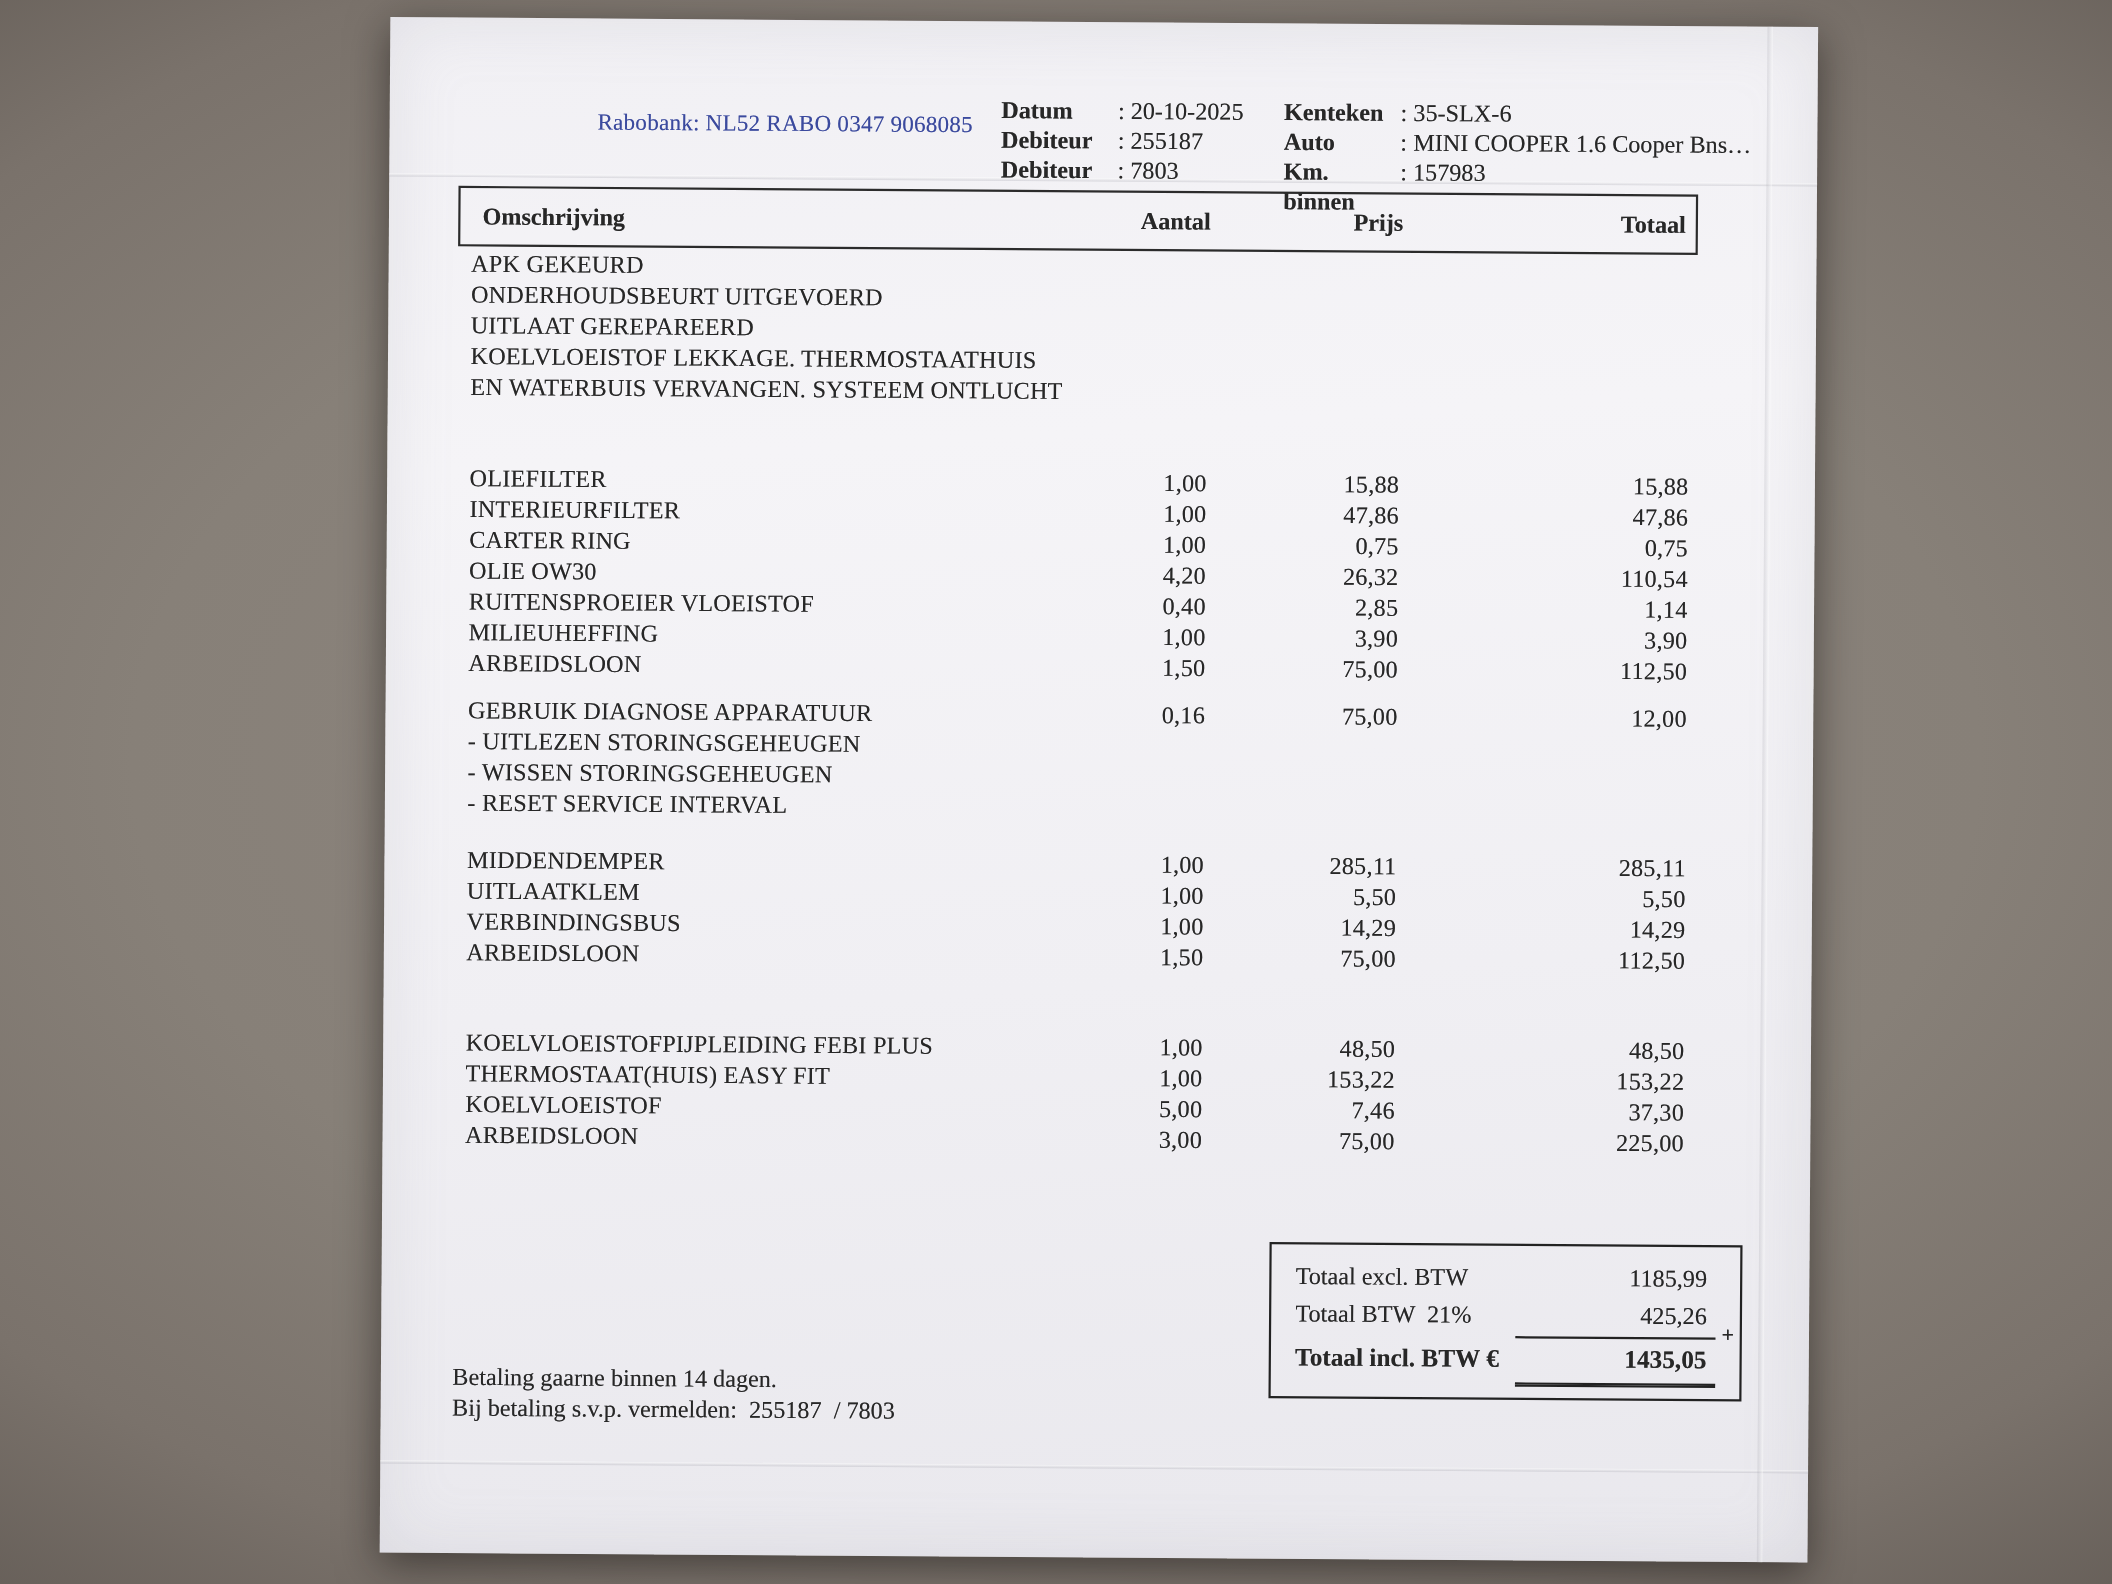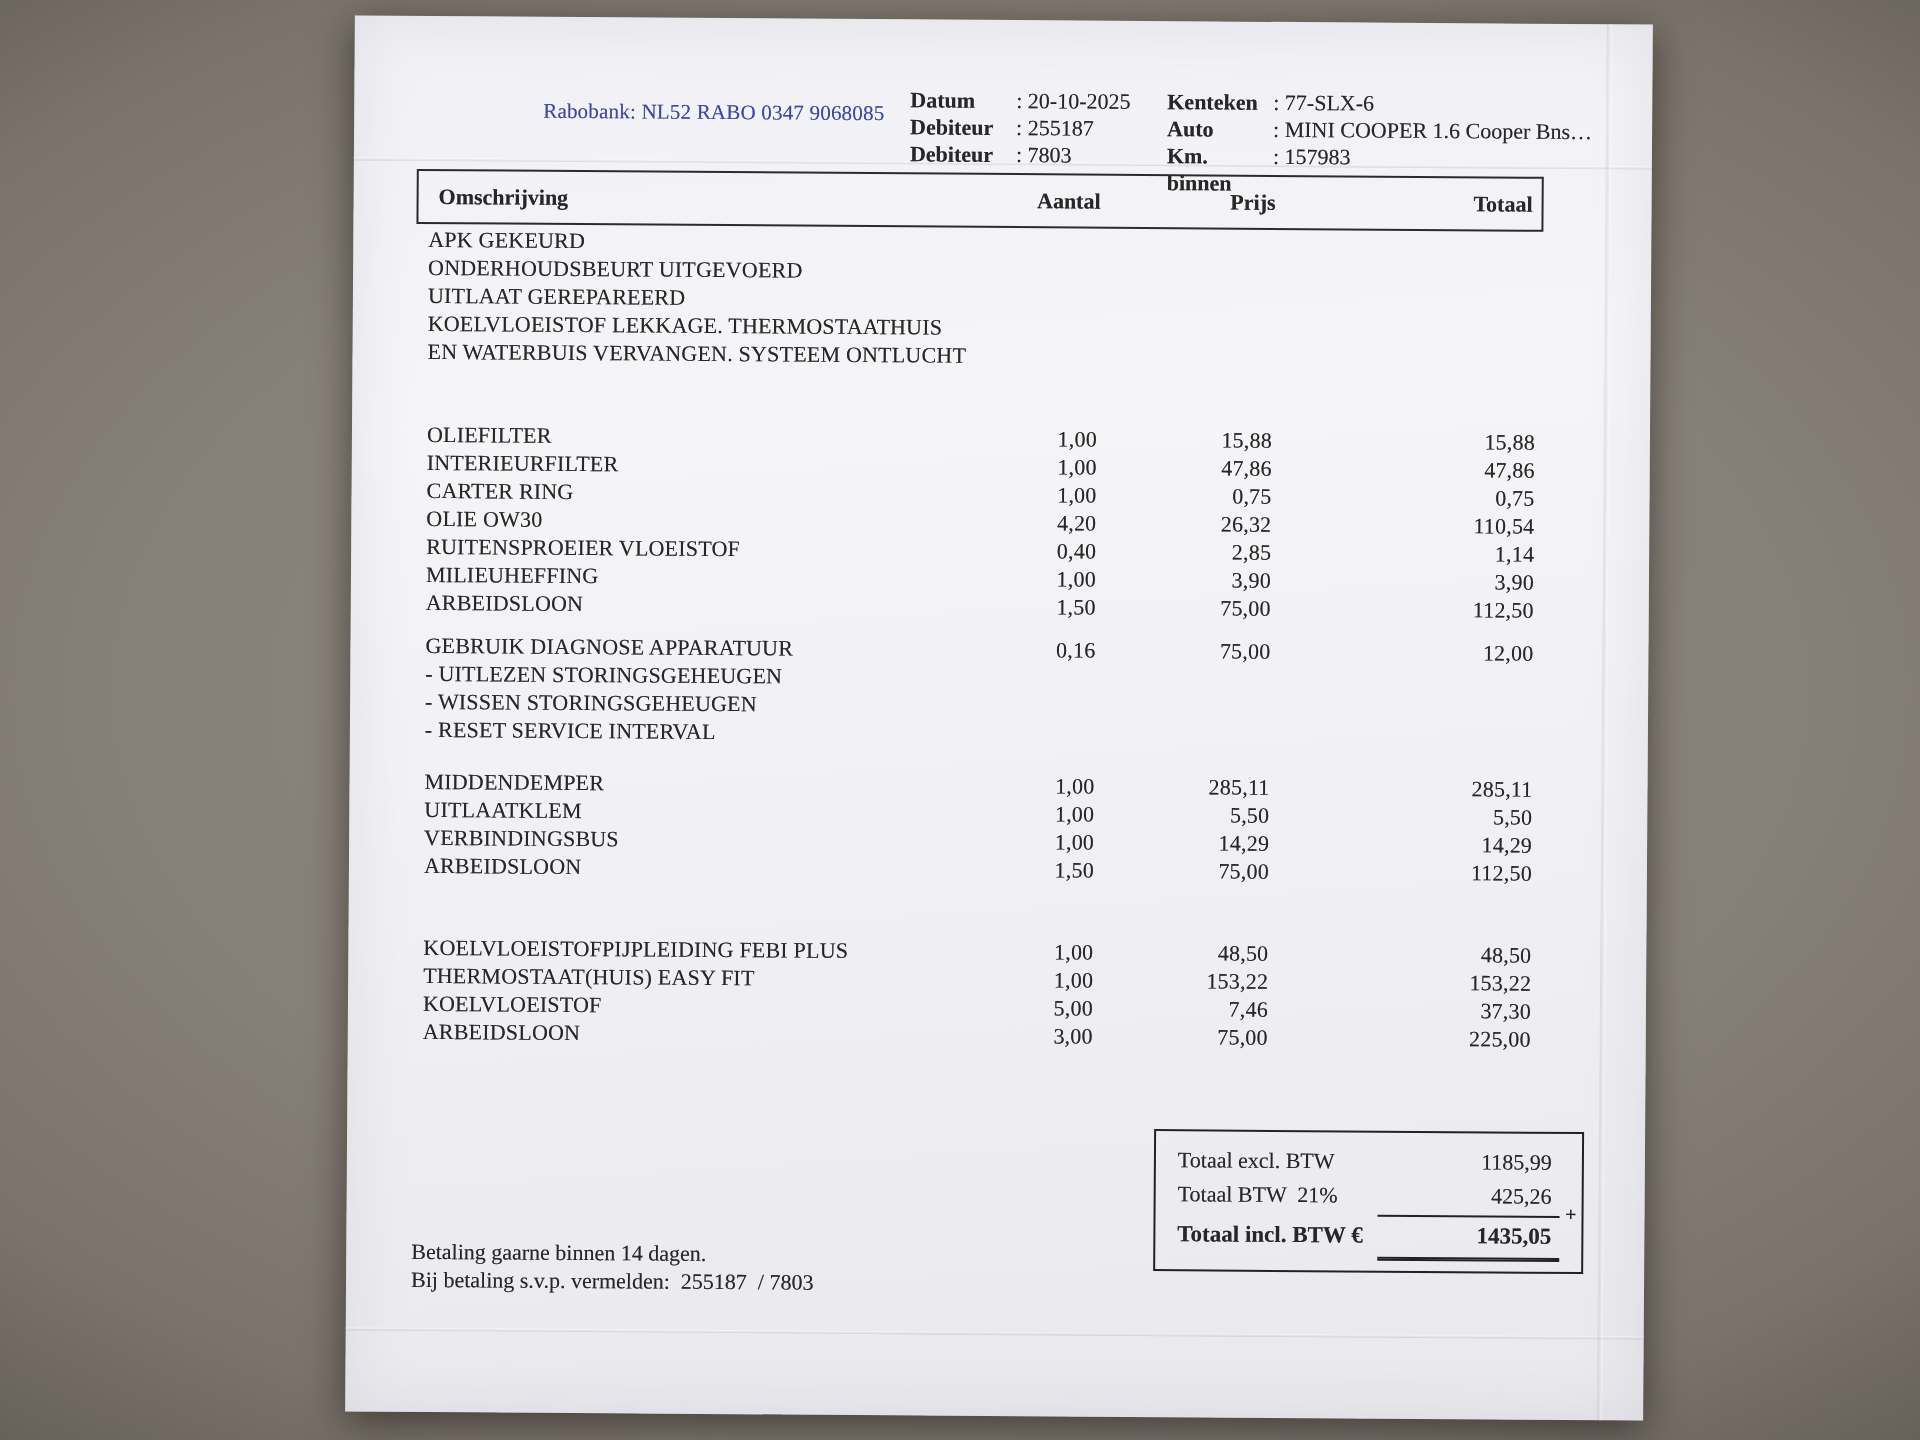--- a/index.html
+++ b/index.html
@@ -72,21 +72,21 @@
           <span class="mval">: 255187</span>
         </div>
         <div class="mrow">
           <span class="mlabel">Debiteur</span>
           <span class="mval">: 7803</span>
         </div>
       </div>
     <div class="meta meta-right" id="meta-right">
         <div class="mrow">
           <span class="mlabel">Kenteken</span>
-          <span class="mval">: 77-SLX-6</span>
+          <span class="mval">: 35-SLX-6</span>
         </div>
         <div class="mrow">
           <span class="mlabel">Auto</span>
           <span class="mval">: MINI COOPER 1.6 Cooper Bns…</span>
         </div>
         <div class="mrow">
           <span class="mlabel">Km. binnen</span>
           <span class="mval">: 157983</span>
         </div>
       </div>

